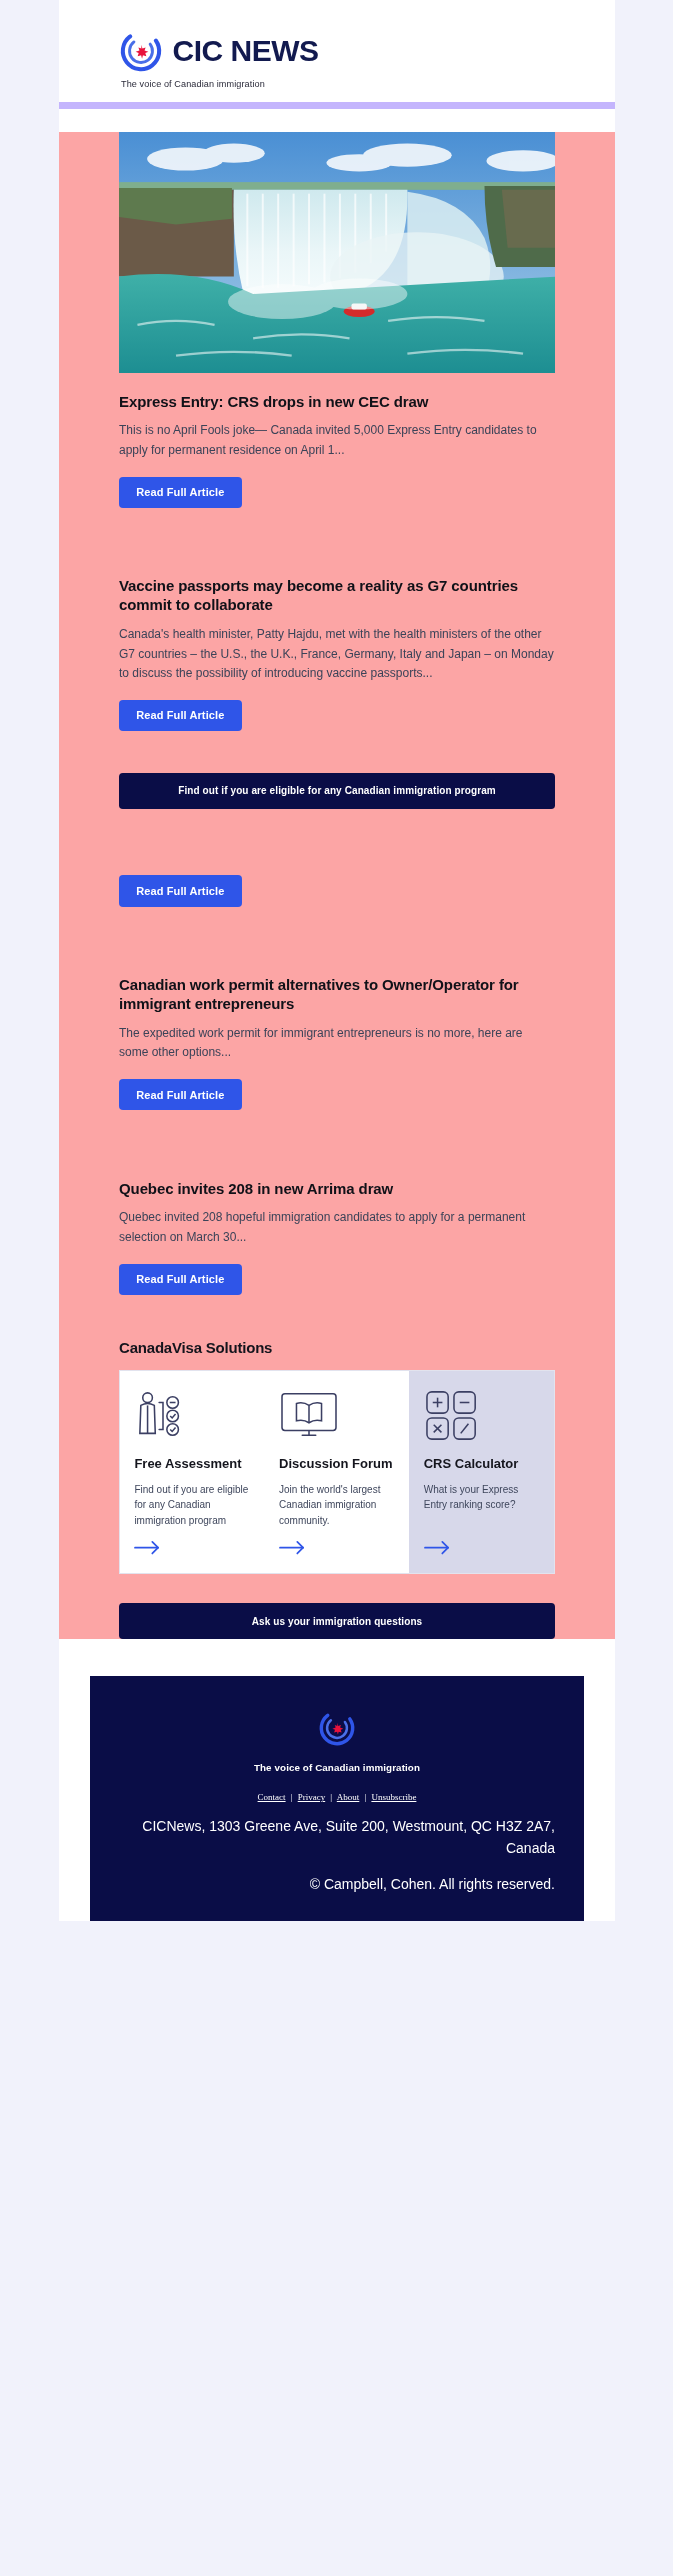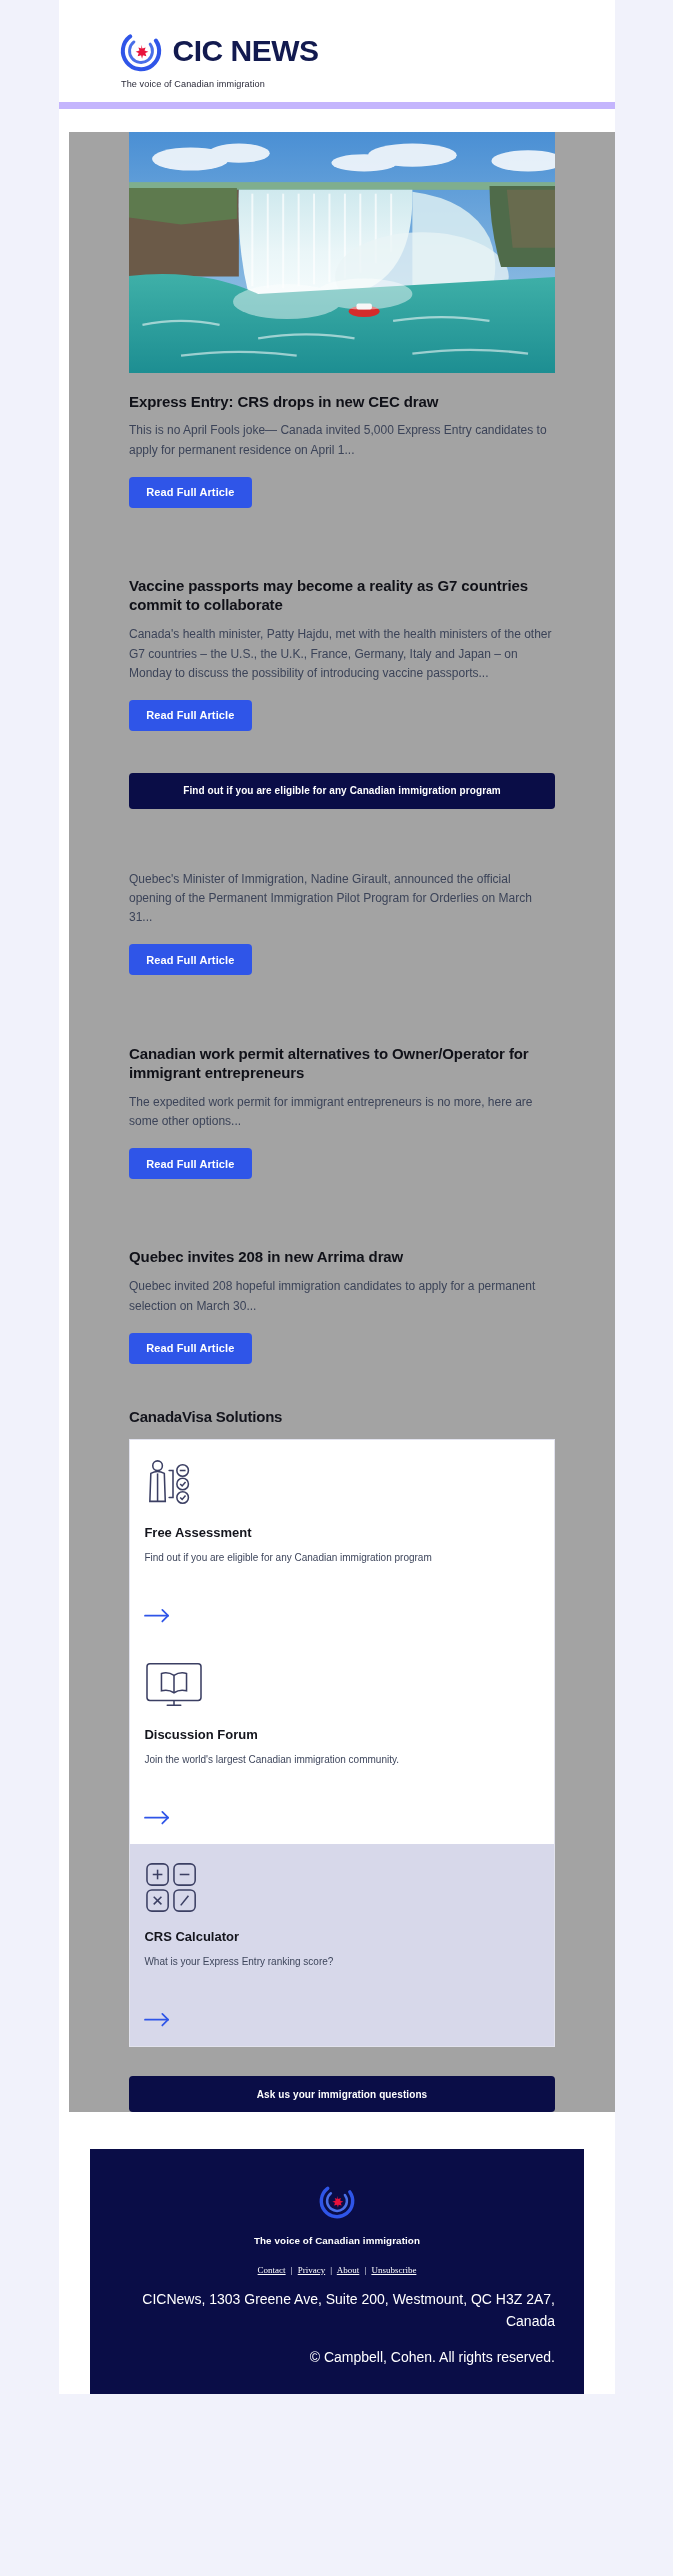--- a/index.html
+++ b/index.html
@@ -43,21 +43,21 @@
   }
   .tagline {
     padding-left: 62px;
     margin-top: 5.8px;
     font-size: 9.1px;
     color: #2b2b3a;
     letter-spacing: 0.1px;
   }
 
   
-  .body-wrap { padding: 0 0 0 0; background:#a3a3a3;margin-left:10px; }
+  .body-wrap { padding: 0 0 0 0; background:#fca5a5; }
   .article {
     padding: 0 60px;
   }
   .hero-img {
     width: 100%;
     height: 241px;
     margin-top: 23px;
     display: block;
     overflow: hidden;
     position: relative;
@@ -114,21 +114,20 @@
   h3.sol-title {
     font-size: 15px;
     font-weight: bold;
     color: #13141c;
     letter-spacing: -0.2px;
   }
   .cards {
     display: flex;
     margin-top: 14.4px;
     border: 1px solid #e2e3ee;
-    flex-direction: column;
   }
   .card {
     flex: 1 1 33.33%;
     padding: 17.3px 14.4px 14.4px 14.4px;
     background: #ffffff;
     display: flex;
     flex-direction: column;
     min-height: 202px;
   }
   .card.alt { background: #d7d8ea; }
@@ -280,21 +279,20 @@
         <a class="btn-blue" href="#">Read Full Article</a>
       </div>
 
       <div class="banner-wrap-top">
         <a class="banner-dark" href="#">Find out if you are eligible for any Canadian immigration program</a>
       </div>
 
       <div class="art-gap"></div>
 
       <div class="article">
-        <p class="art-body">Quebec's Minister of Immigration, Nadine Girault, announced the official opening of the Permanent Immigration Pilot Program for Orderlies on March 31...</p>
         <a class="btn-blue" href="#">Read Full Article</a>
       </div>
 
       <div class="art-gap"></div>
 
       <div class="article">
         <h2 class="art-title">Canadian work permit alternatives to Owner/Operator for immigrant entrepreneurs</h2>
         <p class="art-body">The expedited work permit for immigrant entrepreneurs is no more, here are some other options...</p>
         <a class="btn-blue" href="#">Read Full Article</a>
       </div>

